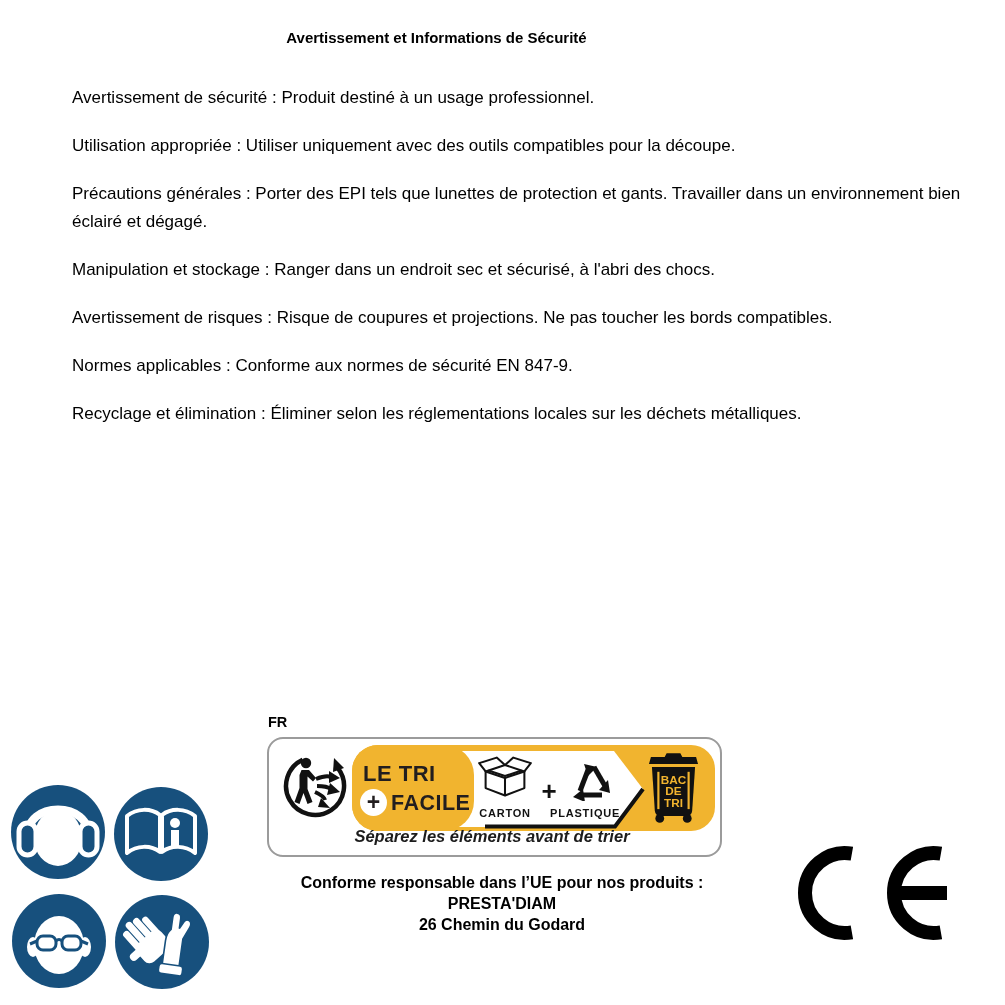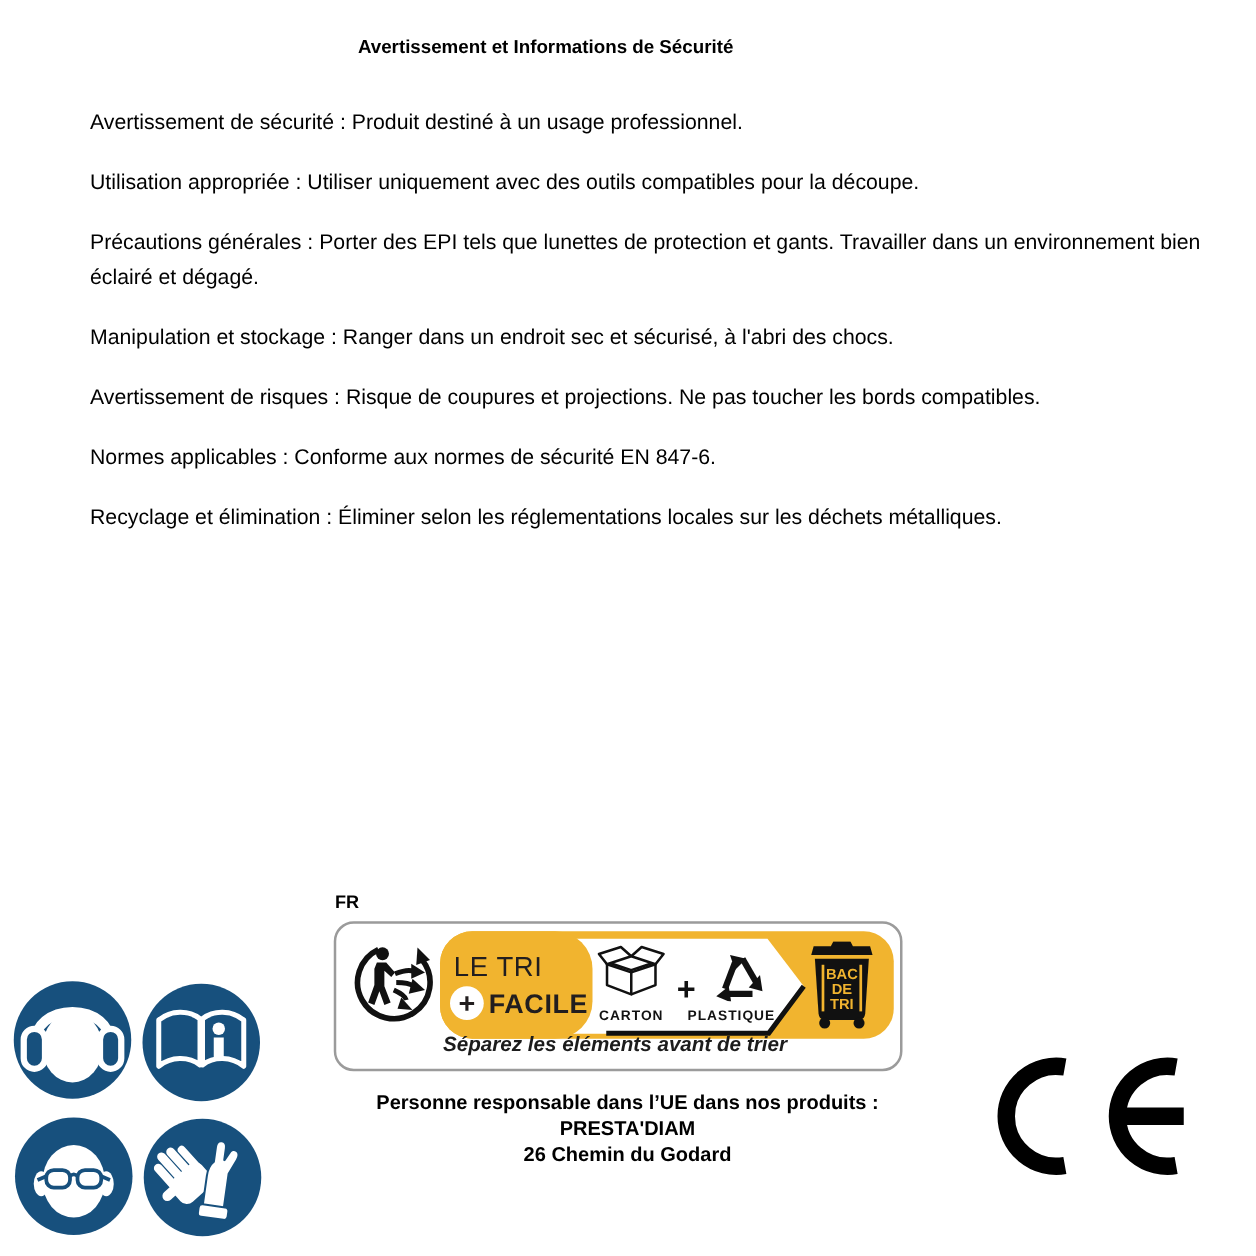--- a/index.html
+++ b/index.html
@@ -32,21 +32,21 @@
   .fr-tag{left:268px;top:714px;font-size:14.5px;font-weight:bold;}
   .tri-box{
     left:267px;top:737px;width:455px;height:120px;
     background:#fff;border:2px solid #9b9b9b;border-radius:16px;
     box-sizing:border-box;
   }
   .triman{left:12px;top:7px;width:68px;height:78px;}
   .tri-band{left:83px;top:6px;width:363px;height:86px;background:#F1B42F;border-radius:26px 24px 24px 26px;}
   .tri-band-svg{left:0;top:0;width:363px;height:86px;}
   .tri-pill{left:0;top:0;width:122px;height:86px;background:#F1B42F;border-radius:26px 30px 30px 26px;}
-  .tri-line1{left:11px;top:16px;font-size:22px;font-weight:400;letter-spacing:.5px;color:#221E1F;}
+  .tri-line1{left:11px;top:16px;font-size:22px;font-weight:700;letter-spacing:.5px;color:#221E1F;}
   .plus-circle{
     left:8px;top:44px;width:27px;height:27px;border-radius:50%;
     background:#fff;color:#221E1F;font-size:23px;font-weight:900;
     line-height:26px;text-align:center;
   }
   .tri-line2{left:39px;top:46px;font-size:21.5px;font-weight:800;letter-spacing:.5px;color:#221E1F;text-align:right;}
   .carton-icon{left:125px;top:8px;width:56px;height:48px;}
   .carton-label{left:113px;top:62px;width:80px;text-align:center;font-size:11px;font-weight:700;letter-spacing:.8px;color:#111;}
   .materials-plus{left:183px;top:31px;width:28px;text-align:center;font-size:26px;font-weight:800;color:#111;}
   .plastique-icon{left:215px;top:10px;width:50px;height:46px;}
@@ -68,21 +68,21 @@
 <body>
 
 <div class="abs doc-title">Avertissement et Informations de Sécurité</div>
 
 <div class="abs paragraphs">
   <p>Avertissement de sécurité : Produit destiné à un usage professionnel.</p>
   <p>Utilisation appropriée : Utiliser uniquement avec des outils compatibles pour la découpe.</p>
   <p>Précautions générales : Porter des EPI tels que lunettes de protection et gants. Travailler dans un environnement bien éclairé et dégagé.</p>
   <p>Manipulation et stockage : Ranger dans un endroit sec et sécurisé, à l'abri des chocs.</p>
   <p>Avertissement de risques : Risque de coupures et projections. Ne pas toucher les bords compatibles.</p>
-  <p>Normes applicables : Conforme aux normes de sécurité EN 847-6.</p>
+  <p>Normes applicables : Conforme aux normes de sécurité EN 847-9.</p>
   <p>Recyclage et élimination : Éliminer selon les réglementations locales sur les déchets métalliques.</p>
 </div>
 
 <svg class="abs picto picto-1" viewBox="0 0 100 100">
   <circle cx="50" cy="50" r="47" fill="#17507D"></circle>
   <path d="M 20 56 C 16 18 84 18 80 56" stroke="#fff" stroke-width="8" fill="none"></path>
   <ellipse cx="50" cy="56" rx="24" ry="28" fill="#fff"></ellipse>
   <rect x="11" y="41" width="17" height="32" rx="8.5" fill="#17507D" stroke="#fff" stroke-width="5"></rect>
   <rect x="72" y="41" width="17" height="32" rx="8.5" fill="#17507D" stroke="#fff" stroke-width="5"></rect>
 </svg>
@@ -191,21 +191,21 @@
       <text x="27" y="31" text-anchor="middle" font-size="12" font-weight="bold" fill="#F1B42F">BAC</text>
       <text x="27" y="43" text-anchor="middle" font-size="12" font-weight="bold" fill="#F1B42F">DE</text>
       <text x="27" y="55" text-anchor="middle" font-size="12" font-weight="bold" fill="#F1B42F">TRI</text>
     </svg>
   </div>
 
   <div class="abs tri-footnote">Séparez les éléments avant de trier</div>
 </div>
 
 <div class="abs responsible">
-  <div>Personne responsable dans l’UE dans nos produits :</div>
+  <div>Conforme responsable dans l’UE pour nos produits :</div>
   <div>PRESTA'DIAM</div>
   <div>26 Chemin du Godard</div>
 </div>
 
 <svg class="abs ce" viewBox="0 0 160 105">
   <g stroke="#000" stroke-width="14" fill="none">
     <path d="M 56.9 10.6 A 40 40 0 1 0 56.9 89.4"></path>
     <path d="M 145.9 10.6 A 40 40 0 1 0 145.9 89.4"></path>
     <path d="M 100 50 L 152 50"></path>
   </g>

